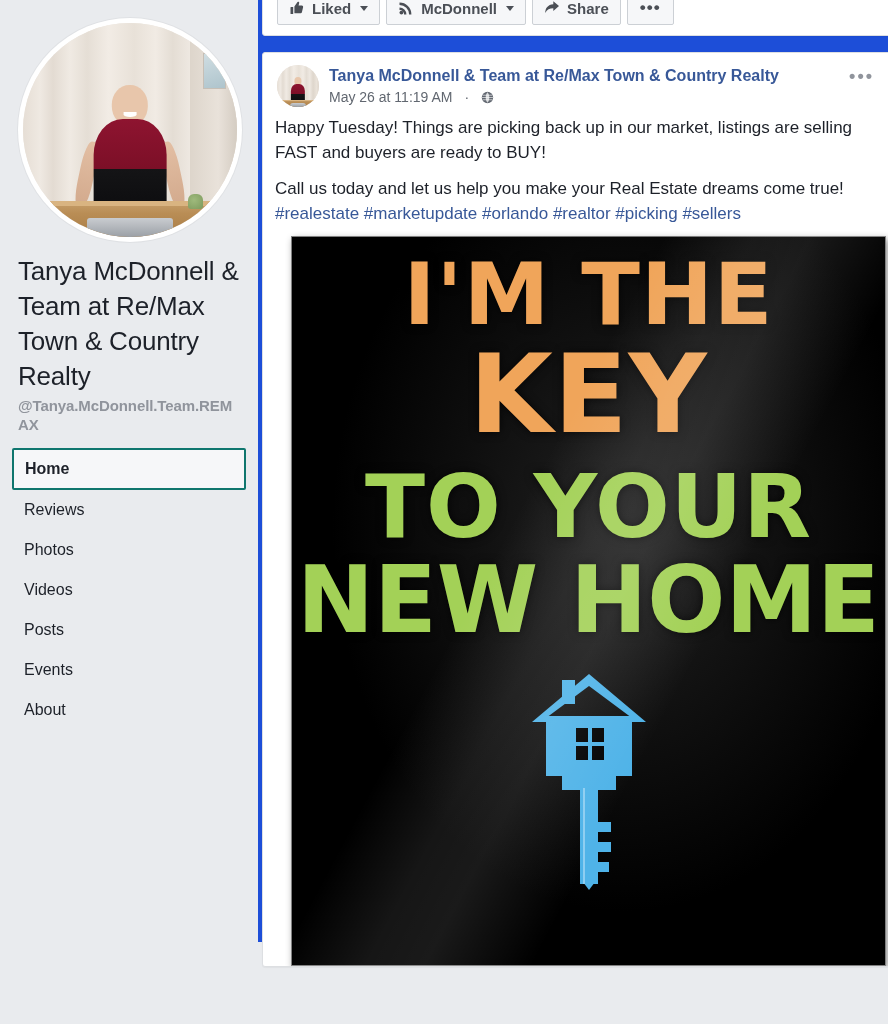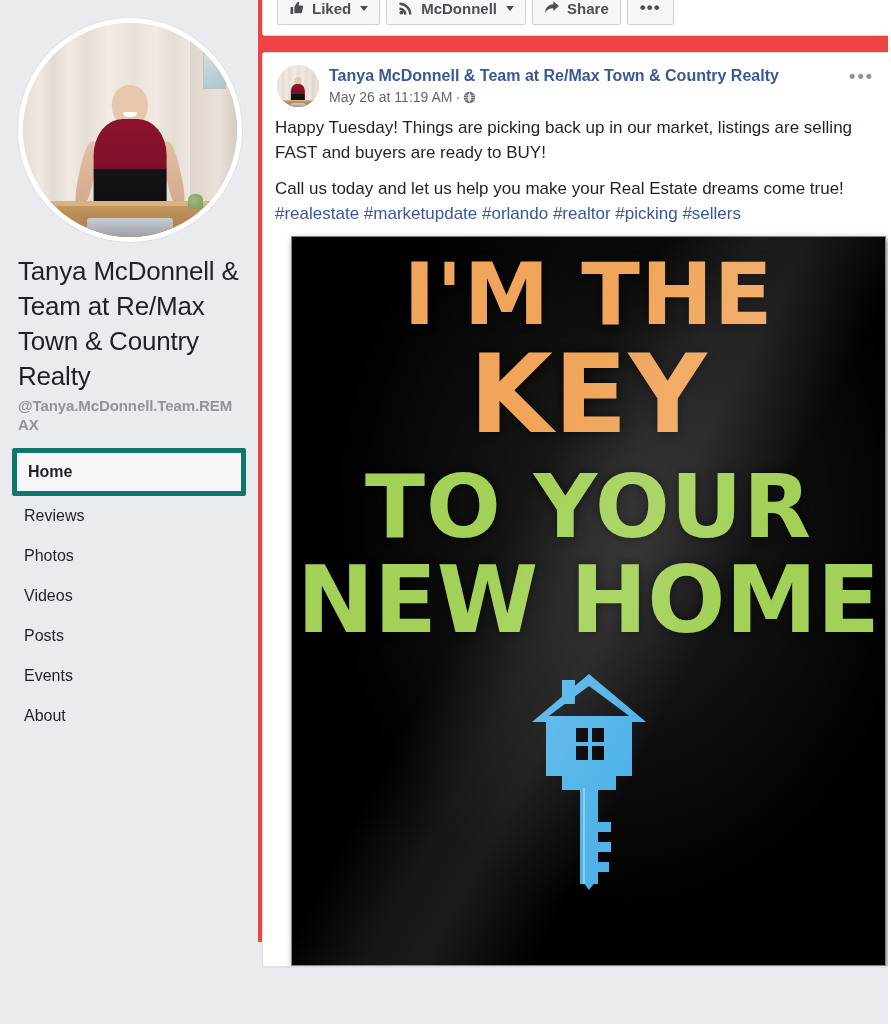--- a/index.html
+++ b/index.html
@@ -138,21 +138,21 @@
     display: block;
     padding: 9px 12px;
     font-size: 16px;
     line-height: 22px;
     color: #1d2129;
     cursor: pointer;
     border-radius: 2px;
   }
   .nav-item.active {
     background: #f6f7f9;
-    border: 5px solid #0f766e;
+    border: 2px solid #0f766e;
     font-weight: bold;
     padding: 8px 11px;
   }
 
   .create-page-btn {
     margin: 13px 0 0 16px;
     display: inline-block;
     background: #42b72a;
     color: #fff;
     font-size: 15px;
@@ -161,21 +161,21 @@
     border: none;
     border-radius: 3px;
     cursor: pointer;
     font-family: "Liberation Sans", sans-serif;
   }
 
   
   .main {
     flex: 1;
     height: 942px;
-    background: #ef4444;
+    background: #1d4ed8;
     padding: 0 0 0 4px;
     position: relative;
   }
 
   .card {
     background: #fff;
     border: 1px solid #dddfe2;
     border-radius: 3px;
     box-shadow: 0 1px 1px rgba(0,0,0,0.04);
   }
@@ -252,21 +252,21 @@
     cursor: pointer;
     display: inline-block;
   }
   .post-meta {
     color: #616770;
     font-size: 14px;
     line-height: 19px;
     margin-top: 2px;
     display: flex;
     align-items: center;
-    gap: 3px;
+    gap: 12px;
   }
   .globe-icon { display: inline-flex; }
   .post-menu {
     color: #90949c;
     font-size: 18px;
     letter-spacing: 2px;
     line-height: 14px;
     cursor: pointer;
     padding: 4px 2px 4px 6px;
     font-weight: bold;

